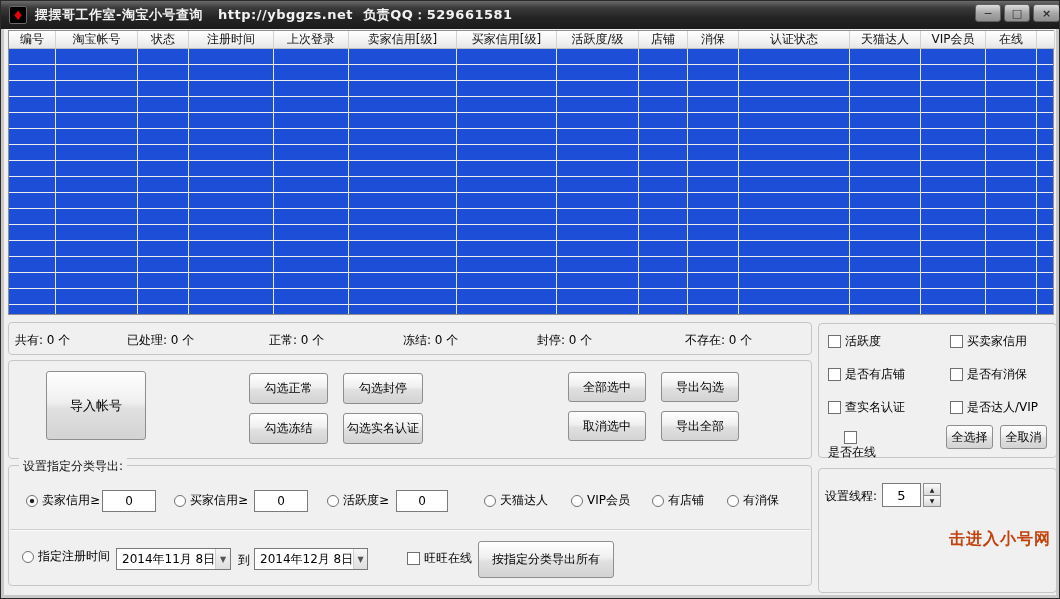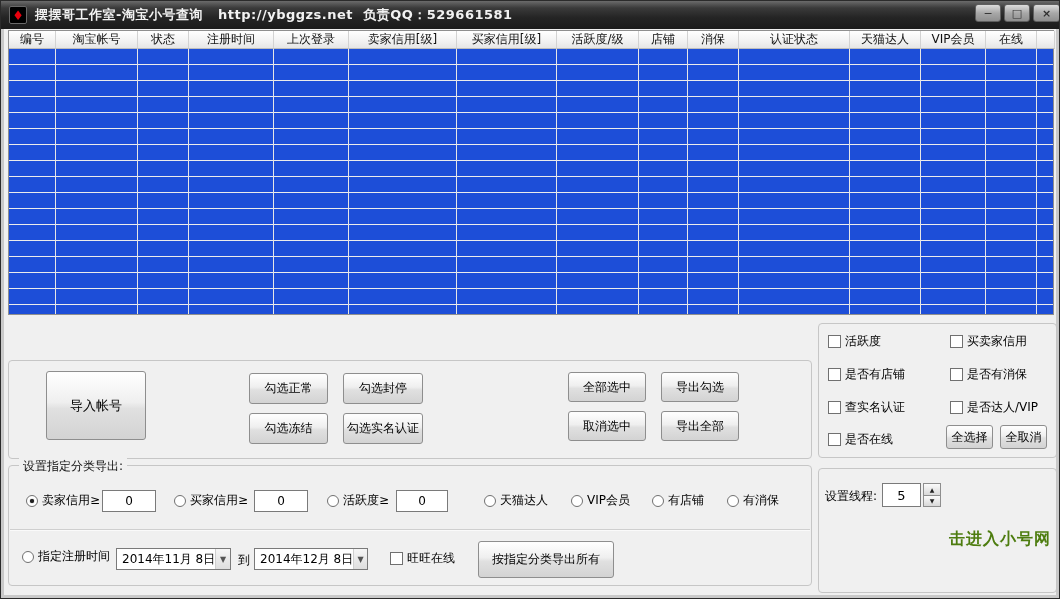--- a/index.html
+++ b/index.html
@@ -93,21 +93,21 @@
         color:#555; font-size:8px; background:linear-gradient(#f6f6f6,#dedede); border-left:1px solid #cfcfcf; }
   
   .spinval { position:absolute; left:63px; top:14px; width:39px; height:24px; background:#fff;
         border:1px solid #7a7a7a; font-size:13px; display:flex; align-items:center; justify-content:center; }
   .spinbtns { position:absolute; left:104px; top:14px; width:18px; height:24px; display:flex;
         flex-direction:column; }
   .spinbtns span { flex:1; background:linear-gradient(#fbfbfb,#d8d8d8); border:1px solid #8e8e8e;
         font-size:6px; color:#222; display:flex; align-items:center; justify-content:center; cursor:pointer; }
   .spinbtns span + span { border-top:none; }
   .plainlabel { position:absolute; font-size:12px; color:#000; white-space:nowrap; }
-  .promo { position:absolute; left:130px; top:60px; color:#4d7c0f; font-size:16px; font-weight:bold;
+  .promo { position:absolute; left:130px; top:60px; color:#c2410c; font-size:16px; font-weight:bold;
         white-space:nowrap; letter-spacing:1px; }
 </style>
 </head>
 <body>
 
 <div id="window">
 
   <div class="titlebar">
     <span class="app-icon">
       <span class="diamond">♦</span>
@@ -164,20 +164,28 @@
         <div class="vline" style="left: 629px;"></div>
         <div class="vline" style="left: 678px;"></div>
         <div class="vline" style="left: 729px;"></div>
         <div class="vline" style="left: 840px;"></div>
         <div class="vline" style="left: 911px;"></div>
         <div class="vline" style="left: 976px;"></div>
         <div class="vline" style="left: 1027px;"></div>
       </div>
   </div>
 
+  <div class="gbox status-box" id="statusbox">
+      <span class="status-item" style="left: 6px;">共有: 0 个</span>
+      <span class="status-item" style="left: 118px;">已处理: 0 个</span>
+      <span class="status-item" style="left: 260px;">正常: 0 个</span>
+      <span class="status-item" style="left: 394px;">冻结: 0 个</span>
+      <span class="status-item" style="left: 528px;">封停: 0 个</span>
+      <span class="status-item" style="left: 676px;">不存在: 0 个</span>
+    </div>
 
   <div class="gbox actions-box"></div>
   <div class="btn big" style="left:45px;top:370px;width:100px;height:69px;">导入帐号</div>
   <div class="btn" style="left:248px;top:372px;width:79px;height:31px;">勾选正常</div>
   <div class="btn" style="left:342px;top:372px;width:80px;height:31px;">勾选封停</div>
   <div class="btn" style="left:248px;top:412px;width:79px;height:31px;">勾选冻结</div>
   <div class="btn" style="left:342px;top:412px;width:80px;height:31px;">勾选实名认证</div>
   <div class="btn" style="left:567px;top:371px;width:78px;height:30px;">全部选中</div>
   <div class="btn" style="left:567px;top:410px;width:78px;height:30px;">取消选中</div>
   <div class="btn" style="left:660px;top:371px;width:78px;height:30px;">导出勾选</div>
@@ -201,21 +209,21 @@
         <span>是否有消保</span>
       </div>
       <div class="check" style="left: 9px; top: 75px;">
         <span class="cb"></span>
         <span>查实名认证</span>
       </div>
       <div class="check" style="left: 131px; top: 75px;">
         <span class="cb"></span>
         <span>是否达人/VIP</span>
       </div>
-      <div class="check" style="left: 9px; top: 107px;">
+      <div class="check" style="left: 9px; top: 107px; flex-direction: column;">
         <span class="cb"></span>
         <span>是否在线</span>
       </div>
     </div>
   <div class="btn" style="left:945px;top:424px;width:47px;height:24px;">全选择</div>
   <div class="btn" style="left:999px;top:424px;width:47px;height:24px;">全取消</div>
 
   <div class="gbox export-box" id="exportbox">
     <span class="gbox-label">设置指定分类导出:</span>
     <div class="divider"></div>
@@ -226,21 +234,21 @@
     </div>
     <div class="datepick" style="left:107px;top:82px;width:115px;">
       <span class="dval">2014年11月 8日</span>
       <span class="darrow">▼</span>
     </div>
     <span class="plainlabel" style="left:229px;top:86px;">到</span>
     <div class="datepick" style="left:245px;top:82px;width:114px;">
       <span class="dval">2014年12月 8日</span>
       <span class="darrow">▼</span>
     </div>
-    <div class="check" style="left:381px;top:84px;">
+    <div class="check" style="left:398px;top:84px;">
       <span class="cb"></span>
       <span>旺旺在线</span>
     </div>
   <div class="radio" style="left: 17px; top: 26px;">
         <span class="rb sel"></span>
         <span>卖家信用≥</span>
       </div>
       <div class="numbox" style="left: 93px; top: 24px; width: 54px;">0</div>
       <div class="radio" style="left: 165px; top: 26px;">
         <span class="rb"></span>

